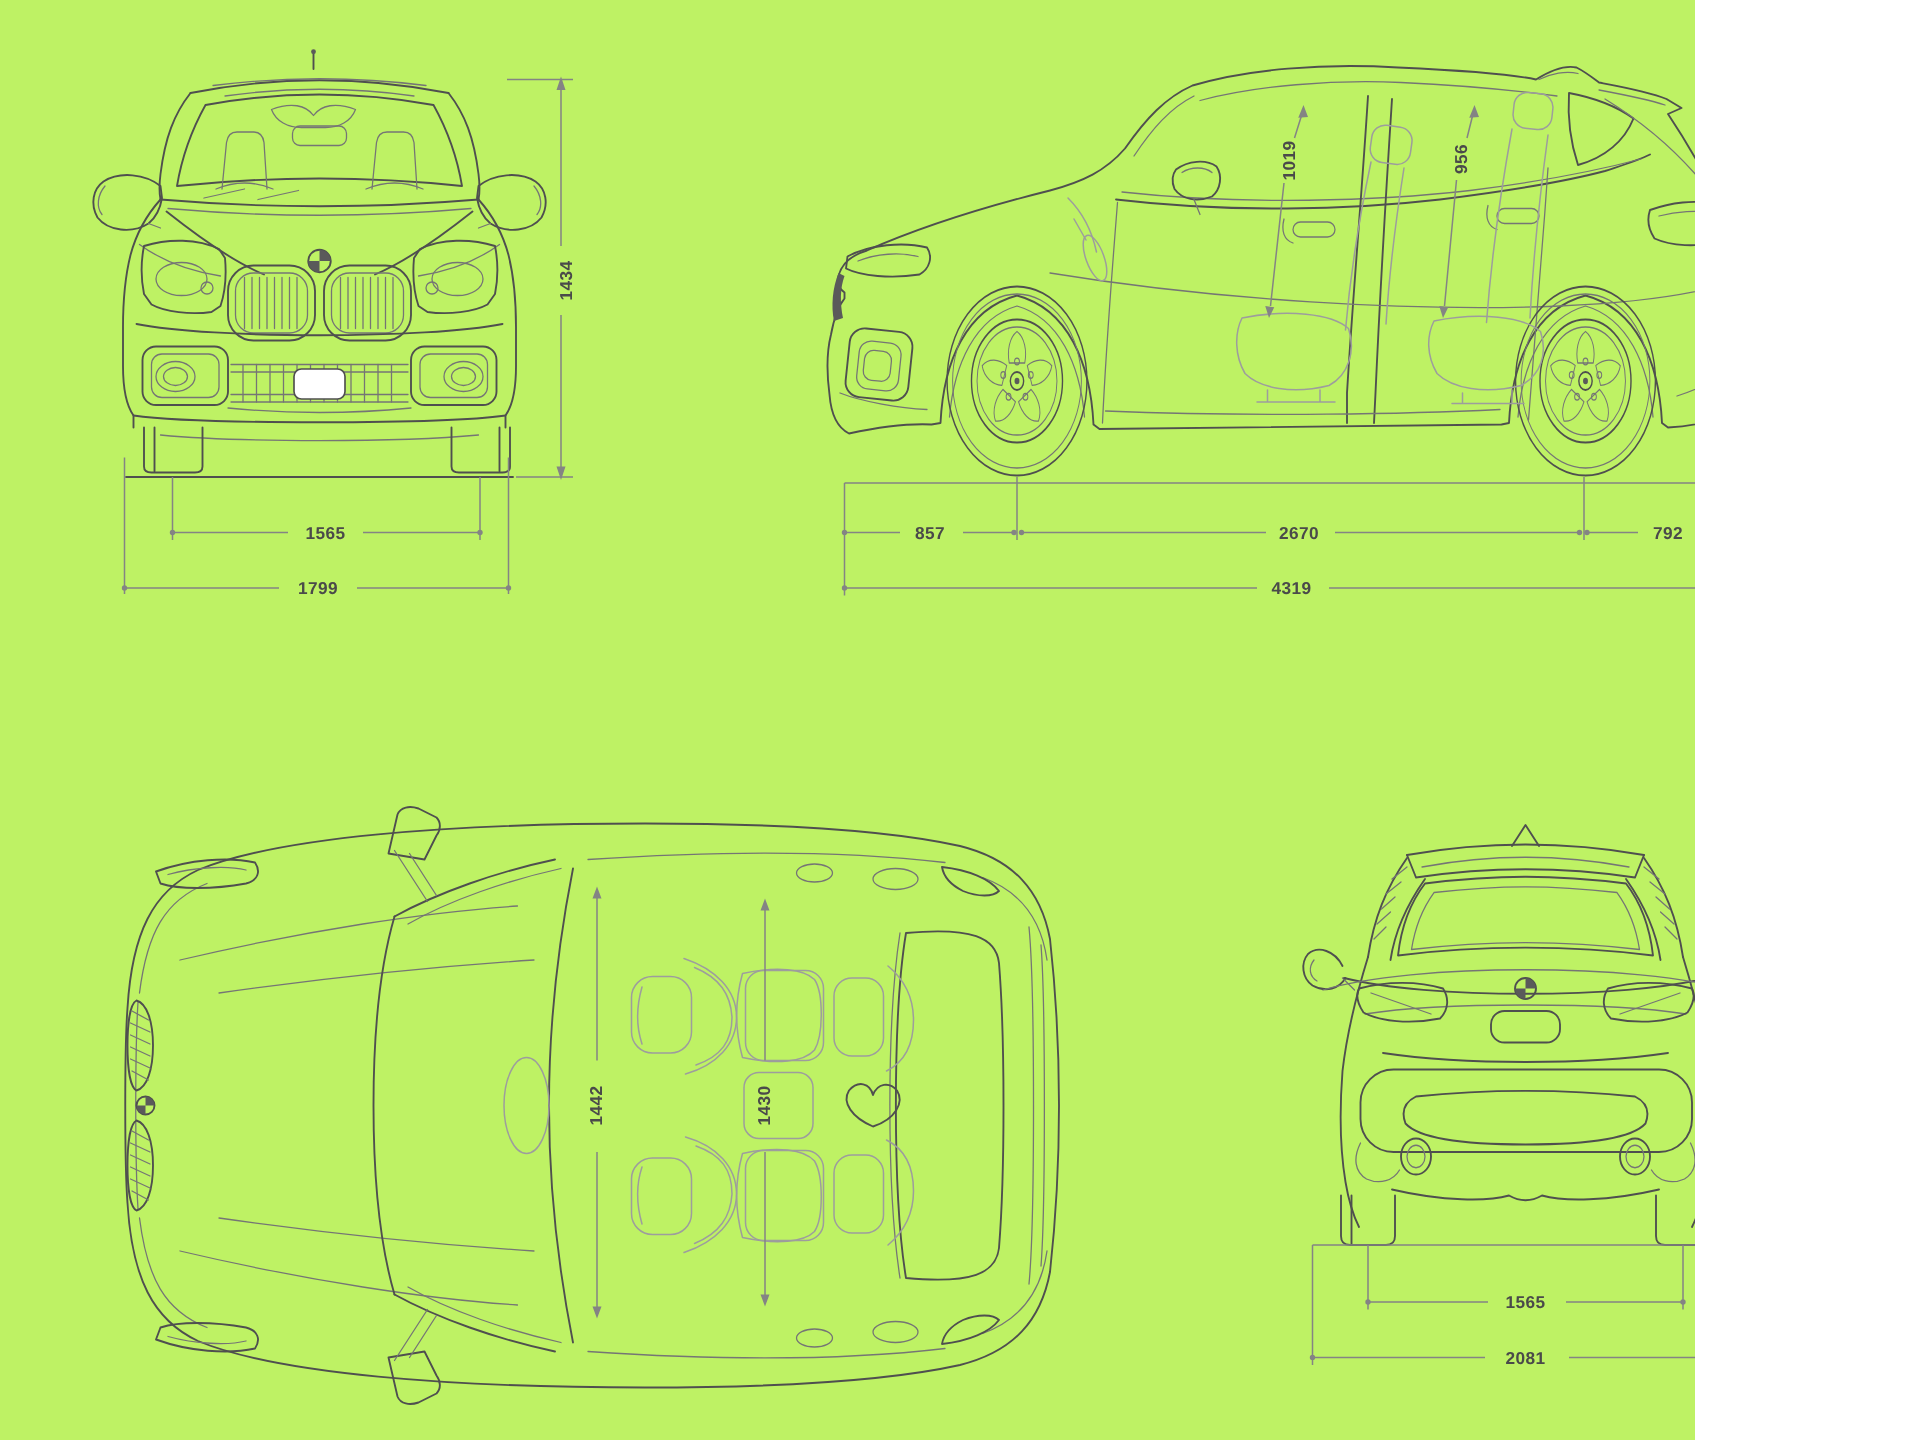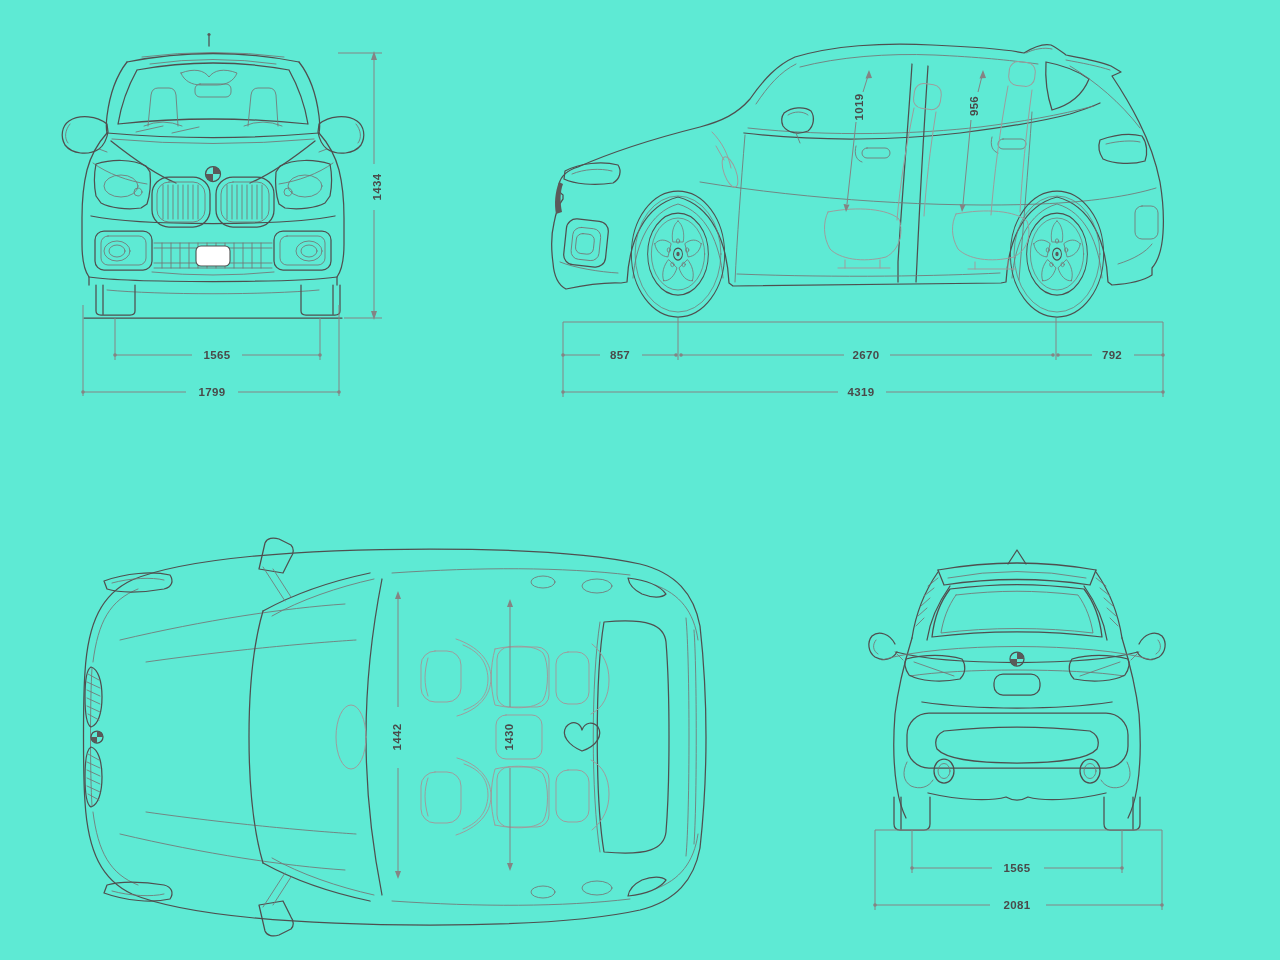--- a/index.html
+++ b/index.html
@@ -1,16 +1,16 @@
 <!DOCTYPE html>
 <html><head>
 <meta charset="utf-8">
 <style>
   html,body{margin:0;padding:0;background:#ffffff;}
-  .page{width:1280px;height:960px;background:#5eead4;position:relative;overflow:hidden;}
+  .page{width:1130px;height:960px;background:#bef264;position:relative;overflow:hidden;}
   svg{display:block;}
   .car{stroke:#4f4f4f;stroke-width:1.25;fill:none;stroke-linecap:round;stroke-linejoin:round;}
   .carthin{stroke:#757575;stroke-width:0.85;fill:none;stroke-linecap:round;stroke-linejoin:round;}
   .interior{stroke:#9d9d9d;stroke-width:1;fill:none;stroke-linecap:round;stroke-linejoin:round;}
   .darkfill{fill:#5a5a5a;stroke:none;}
   .whitefill{fill:#ffffff;stroke:#4f4f4f;stroke-width:1.1;}
   .dim{stroke:#848484;stroke-width:1;fill:none;}
   .dimfill{fill:#848484;stroke:none;}
   .dimtext{font-family:"Liberation Sans",sans-serif;font-size:11.5px;font-weight:600;fill:#4a4a4a;text-anchor:middle;letter-spacing:.3px;}
 </style>

